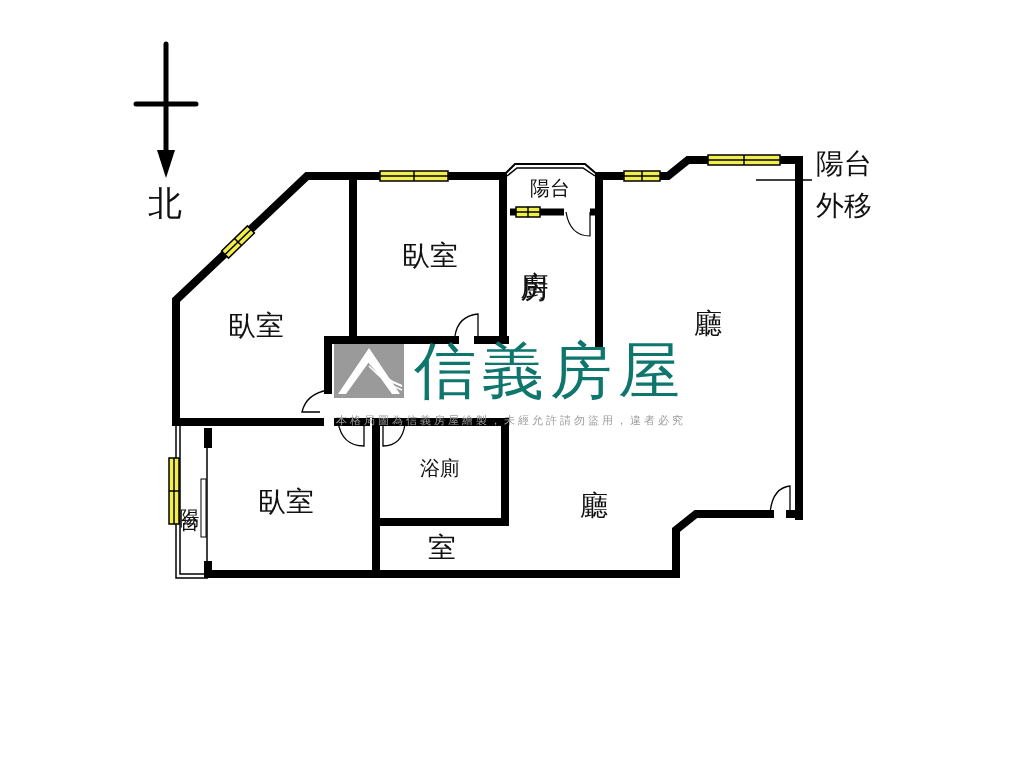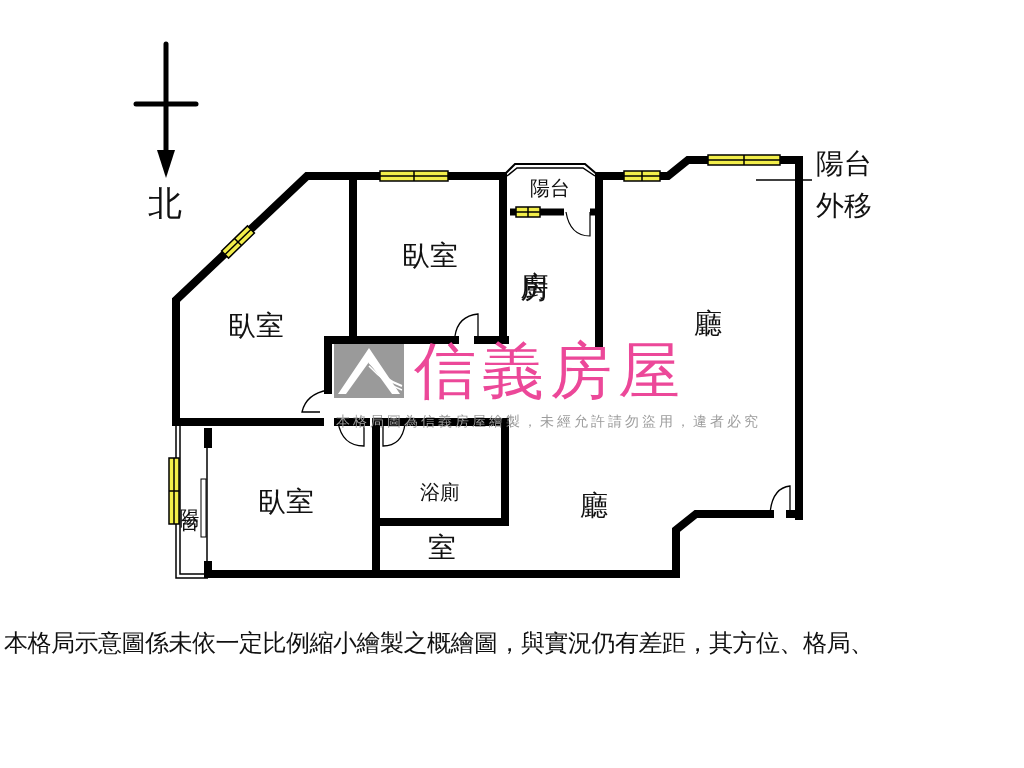--- a/index.html
+++ b/index.html
@@ -4,23 +4,23 @@
 <style>
   html, body { margin: 0; padding: 0; background: #ffffff; }
   body { width: 1024px; height: 768px; position: relative; overflow: hidden;
          font-family: "DejaVu Serif", "Liberation Serif", serif; color: #111; }
   #plan { position: absolute; left: 0; top: 0; width: 1024px; height: 610px; }
   .lbl { position: absolute; white-space: nowrap; color: #111;
          font-family: "DejaVu Serif", "Liberation Serif", serif; line-height: 1; }
   .room-lg { font-size: 28px; }
   .room-sm { font-size: 20px; }
   .vert { writing-mode: vertical-rl; text-orientation: upright; letter-spacing: 2px; }
-  .wm-brand { position: absolute; left: 414px; top: 340px; font-size: 62px; color: #ec4899;
+  .wm-brand { position: absolute; left: 414px; top: 340px; font-size: 62px; color: #0f766e;
               font-family: "DejaVu Sans", "Liberation Sans", sans-serif; letter-spacing: 6px; line-height: 1; }
-  .wm-note { position: absolute; left: 336px; top: 413px; font-size: 14px; color: #9c9c9c;
+  .wm-note { position: absolute; left: 336px; top: 413px; font-size: 11px; color: #9c9c9c;
              letter-spacing: 3px; font-family: Liberation Serif, serif; }
   .disclaimer { position: absolute; left: 4px; top: 628px; width: 1020px;
                 font-family: "DejaVu Serif", "Liberation Serif", serif; font-size: 24px;
                 line-height: 30px; color: #111; letter-spacing: -0.5px; }
   .disclaimer div { white-space: nowrap; }
 </style>
 </head>
 <body>
 
 <svg id="plan" viewBox="0 0 1024 610" xmlns="http://www.w3.org/2000/svg">
@@ -129,21 +129,20 @@
 <div class="lbl" style="left:148px; top:186px; font-size:34px;">北</div>
 
 <div class="lbl room-lg" style="left:402px; top:242px;">臥室</div>
 <div class="lbl room-lg" style="left:228px; top:312px;">臥室</div>
 <div class="lbl room-lg" style="left:258px; top:488px;">臥室</div>
 <div class="lbl room-lg vert" style="left:520px; top:248px;">廚房</div>
 <div class="lbl room-sm" style="left:530px; top:178px;">陽台</div>
 <div class="lbl room-sm vert" style="left:180px; top:494px;">陽台</div>
 <div class="lbl room-lg" style="left:694px; top:310px;">廳</div>
 <div class="lbl room-lg" style="left:580px; top:492px;">廳</div>
-<div class="lbl room-sm" style="left:420px; top:482px;">浴廁</div>
+<div class="lbl room-sm" style="left:420px; top:458px;">浴廁</div>
 <div class="lbl room-lg" style="left:428px; top:534px;">室</div>
 
 <div class="lbl room-lg" style="left:816px; top:150px;">陽台</div>
 <div class="lbl room-lg" style="left:816px; top:192px;">外移</div>
 
 <div class="disclaimer">
-  <div>本格局示意圖係未依一定比例縮小繪製之概繪圖，與實況仍有差距，其方位、格局、</div>
 </div>
 
 </body></html>

